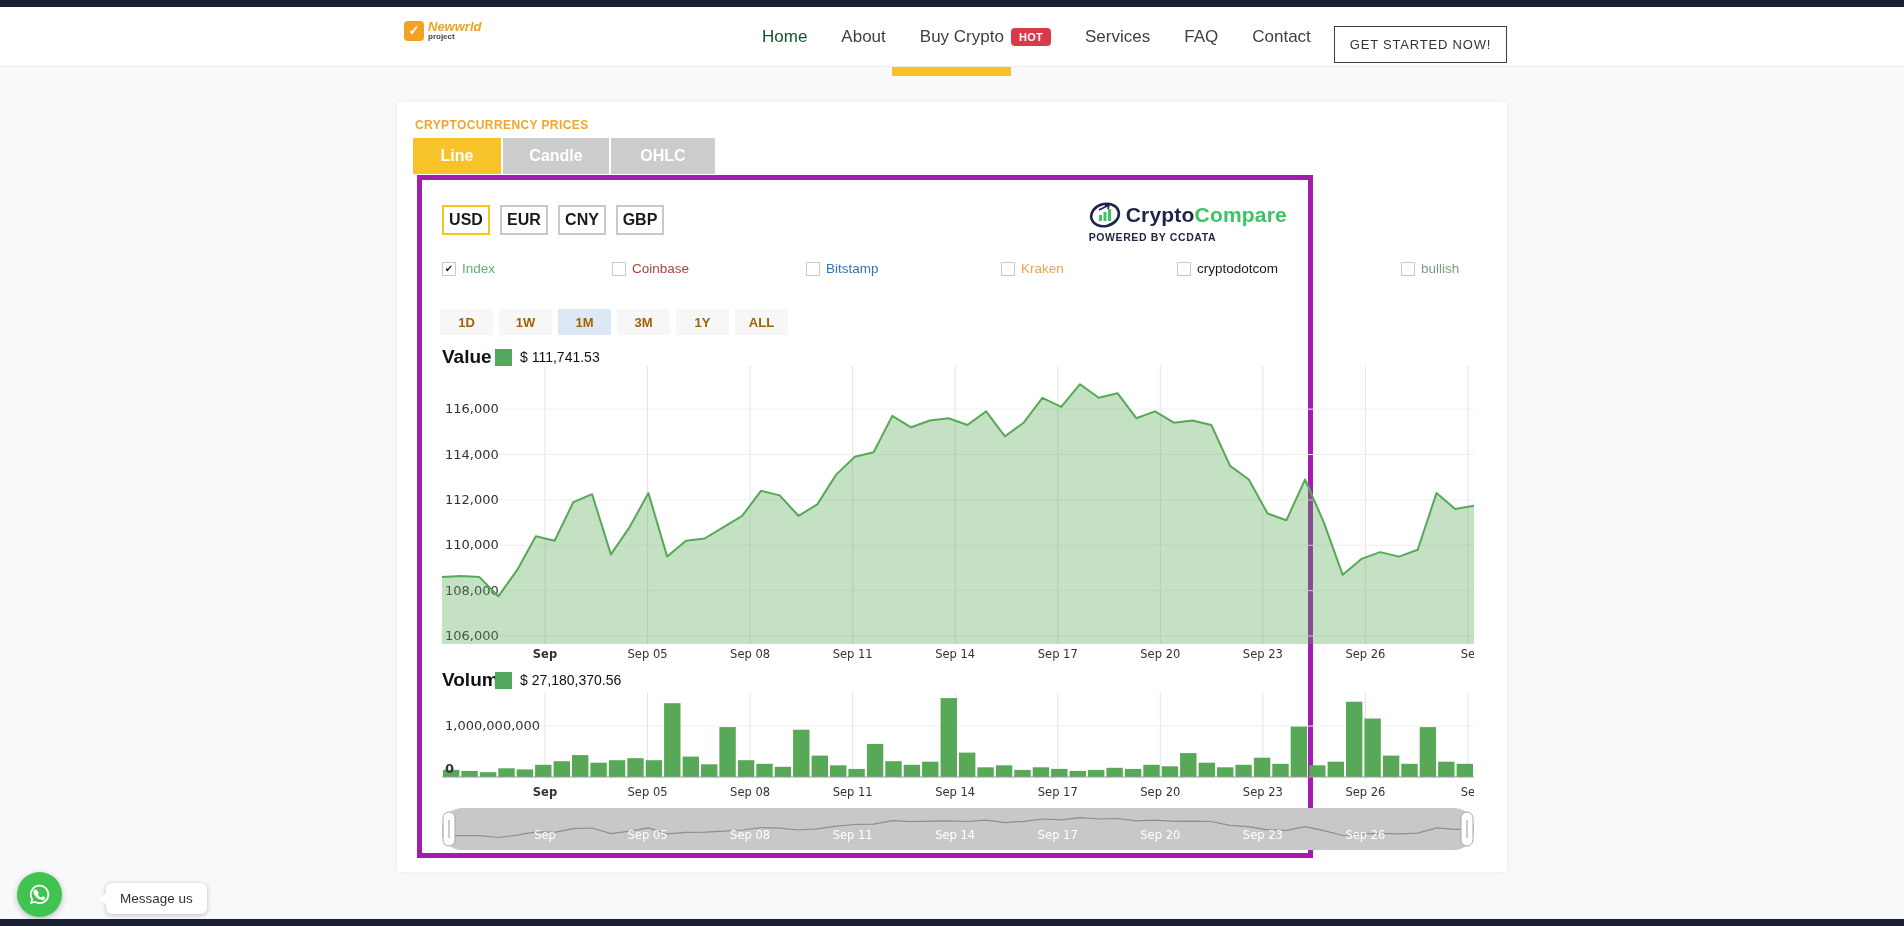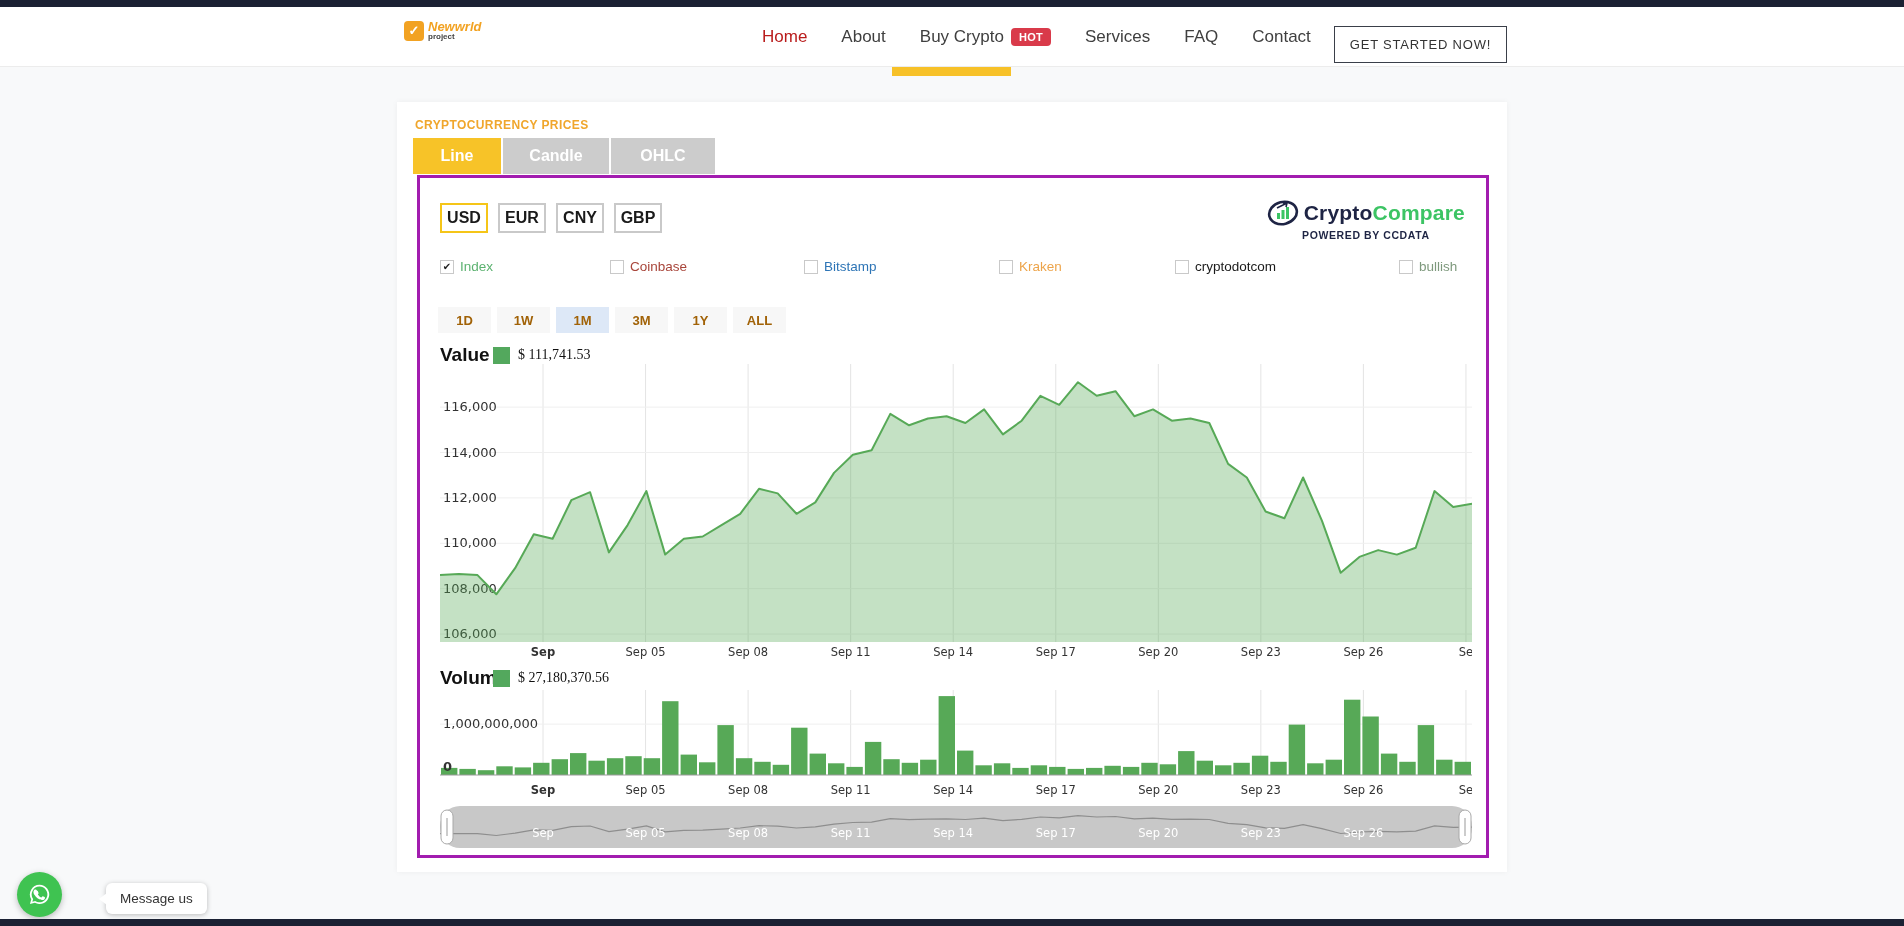--- a/index.html
+++ b/index.html
@@ -13,59 +13,59 @@
 
   
   #header { top:7px; left:0; width:1904px; height:60px; background:#ffffff; border-bottom:1px solid #ececec; }
   #logo { left:404px; top:13px; display:flex; align-items:center; cursor:pointer; }
   #logo-icon { width:20px; height:20px; border-radius:4px; background:#f2a222; color:#fff; font-weight:bold; font-size:13px; display:flex; align-items:center; justify-content:center; }
   #logo-text { margin-left:4px; line-height:1; }
   #logo-brand { color:#f2a222; font-weight:bold; font-size:13px; font-style:italic; display:block; }
   #logo-sub { color:#444; font-size:8px; font-weight:bold; display:block; }
   #main-nav { left:762px; top:0; height:60px; display:flex; align-items:center; gap:34px; }
   .nav-item { font-size:17px; color:#3f3f3f; font-weight:500; cursor:pointer; display:flex; align-items:center; white-space:nowrap; }
-  .nav-item.active { color:#b91c1c; }
+  .nav-item.active { color:#14532d; }
   .hot-badge { background:#d93a4a; color:#fff; font-size:11px; font-weight:bold; border-radius:4px; padding:3px 8px; margin-left:7px; letter-spacing:.3px; }
   #cta-button { left:1334px; top:19px; width:173px; height:37px; background:#fff; border:1px solid #3a3f49; color:#333; font-size:13px; letter-spacing:.8px; display:flex; align-items:center; justify-content:center; cursor:pointer; }
   #nav-indicator { left:892px; top:67px; width:119px; height:9px; background:#f7c128; }
 
   
   #card { left:397px; top:102px; width:1110px; height:770px; background:#fff; box-shadow:0 0 6px rgba(0,0,0,.05); }
   #widget-heading { left:18px; top:16px; color:#f0a62c; font-weight:bold; font-size:12px; letter-spacing:.4px; }
   #chart-tabs { left:16px; top:36px; display:flex; gap:2px; }
   .chart-tab { height:36px; color:#fff; font-weight:bold; font-size:16px; display:flex; align-items:center; justify-content:center; background:#cccccc; cursor:pointer; }
   .chart-tab.active { background:#f7c328; }
   .chart-tab:nth-child(1){ width:88px; } .chart-tab:nth-child(2){ width:106px; } .chart-tab:nth-child(3){ width:104px; }
 
-  #chart-box { left:20px; top:73px; width:1072px; height:683px; border:3px solid #a21caf; }
+  #chart-box { left:20px; top:73px; width:896px; height:683px; border:5px solid #a21caf; }
 
   #currency-row { left:20px; top:25px; display:flex; gap:10px; }
   .currency-btn { width:48px; height:30px; border:2px solid #c9c9c9; background:#fff; font-weight:bold; font-size:16px; color:#1a1a1a; display:flex; align-items:center; justify-content:center; cursor:pointer; font-family:"Liberation Sans", sans-serif; }
   .currency-btn.active { border-color:#f5c518; }
 
-  #provider { right:21px; top:20px; display:flex; flex-direction:column; align-items:center; }
+  #provider { right:21px; top:20px; display:flex; flex-direction:column; align-items:flex-start; }
   #provider-main { display:flex; align-items:center; }
   #provider-name { font-size:21px; font-weight:800; color:#1e2444; margin-left:5px; letter-spacing:.2px; }
   #provider-name .green { color:#3cc464; }
   #provider-tagline { font-size:10.5px; font-weight:600; color:#1e2444; letter-spacing:.6px; margin-top:1px; }
 
   #exchange-row { left:0; top:81px; width:1072px; height:16px; }
   .exchange-item { position:absolute; display:flex; align-items:center; cursor:pointer; }
   .exchange-checkbox { width:14px; height:14px; border:1px solid #c9c9c9; background:#fff; margin-right:6px; font-size:10px; line-height:12px; text-align:center; color:#222; }
   .exchange-label { font-size:13.5px; }
 
   #range-row { left:18px; top:129px; display:flex; gap:6px; }
   .range-btn { width:53px; height:26px; background:#f7f7f7; color:#a16207; font-weight:bold; font-size:13px; display:flex; align-items:center; justify-content:center; cursor:pointer; }
   .range-btn.active { background:#dde8f7; }
 
   .legend { left:20px; display:flex; align-items:center; }
   #value-legend { top:166px; } #volume-legend { top:489px; }
   .legend-label { font-weight:bold; font-size:19px; color:#111; width:53px; }
   .legend-swatch { width:17px; height:17px; background:#53a85d; margin:0 8px 0 0; }
-  .legend-value { font-size:14px; color:#111; font-family:Liberation Serif, serif; }
+  .legend-value { font-size:14px; color:#111; font-family:Liberation Sans, sans-serif; }
 
   #main-chart-svg { left:20px; top:186px; }
   #volume-chart-svg { left:20px; top:512px; }
   #navigator-svg { left:20px; top:628px; cursor:ew-resize; }
 
   svg text { font-family:"DejaVu Sans", sans-serif; }
 
   
   #whatsapp-button { left:17px; top:872px; width:45px; height:45px; border-radius:50%; background:#3fc351; display:flex; align-items:center; justify-content:center; cursor:pointer; box-shadow:0 2px 6px rgba(0,0,0,.25); }
   #chat-tooltip { left:106px; top:883px; height:31px; background:#fff; border-radius:6px; box-shadow:0 1px 5px rgba(0,0,0,.25); display:flex; align-items:center; padding:0 14px; font-size:13.5px; color:#333; }

